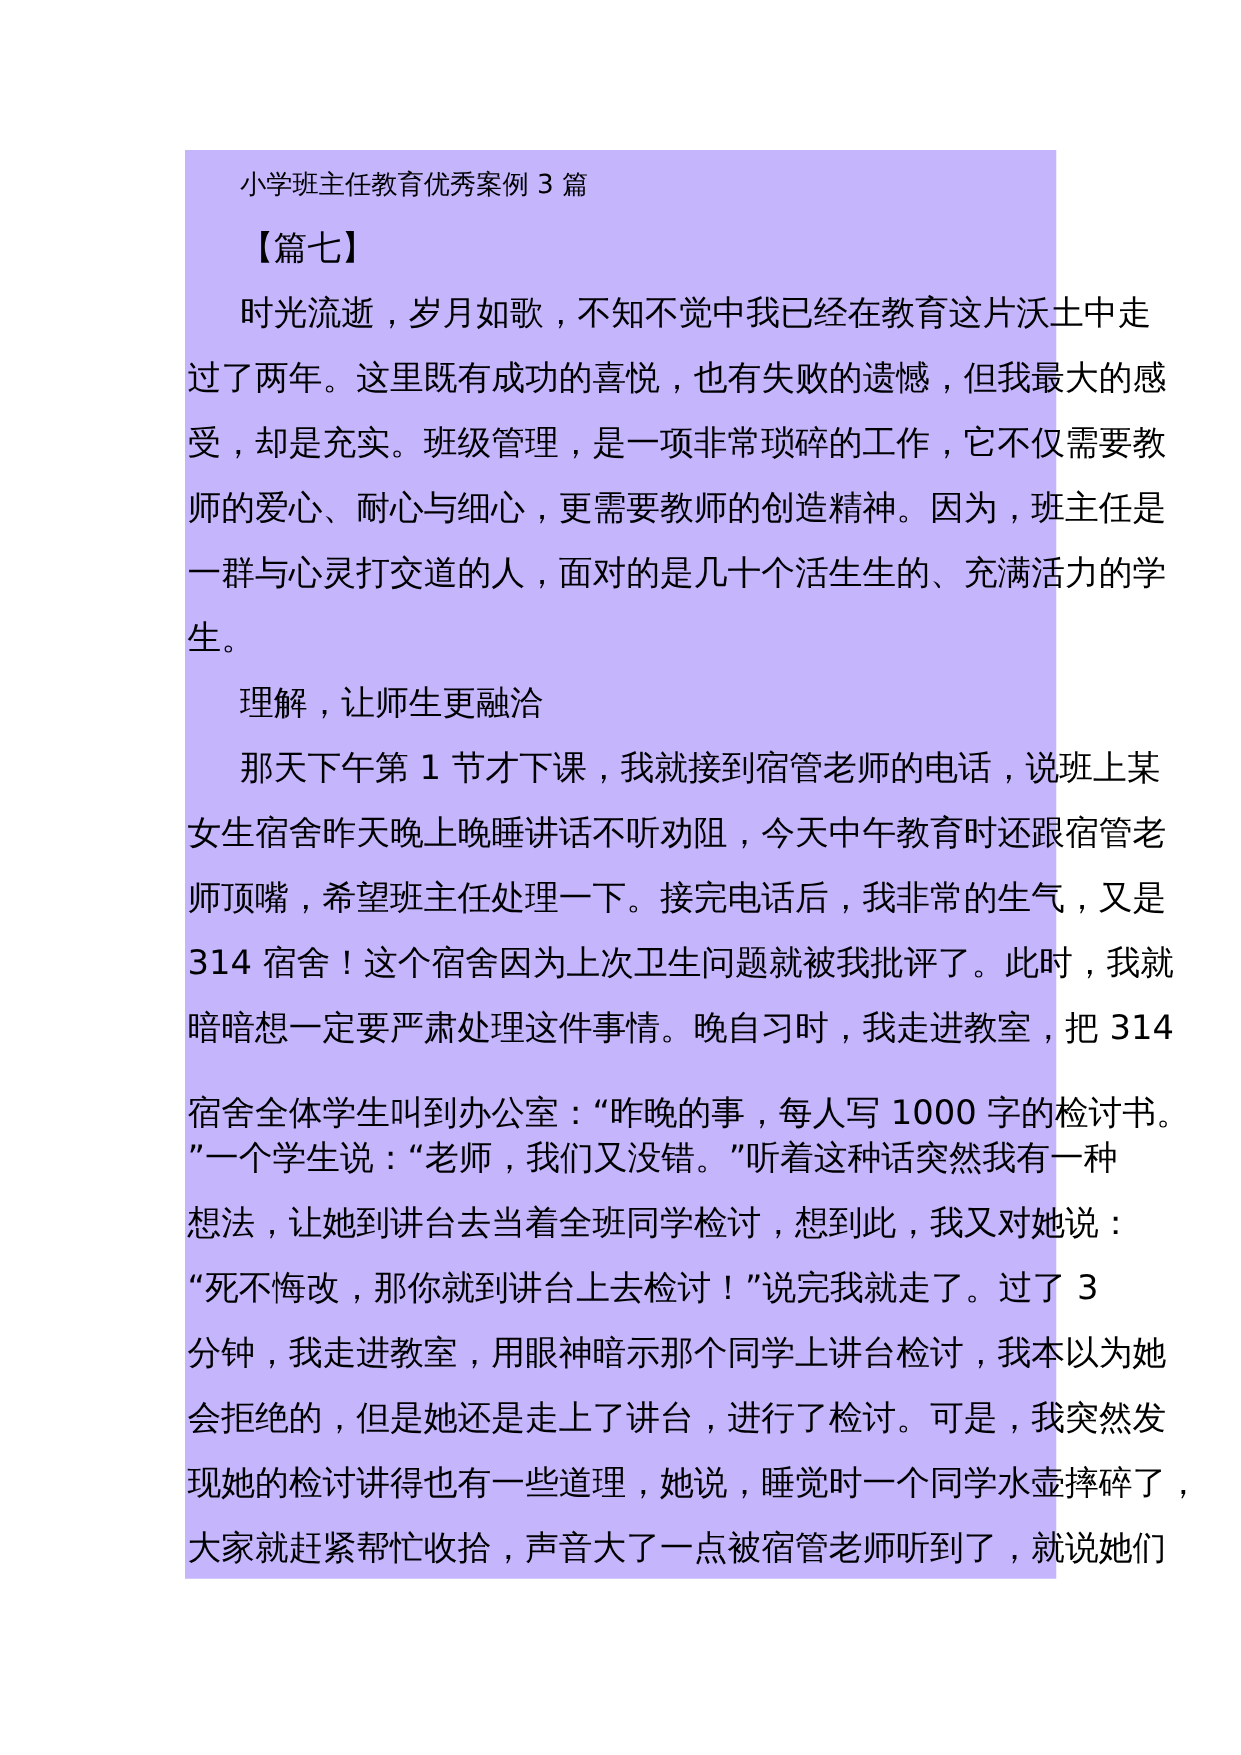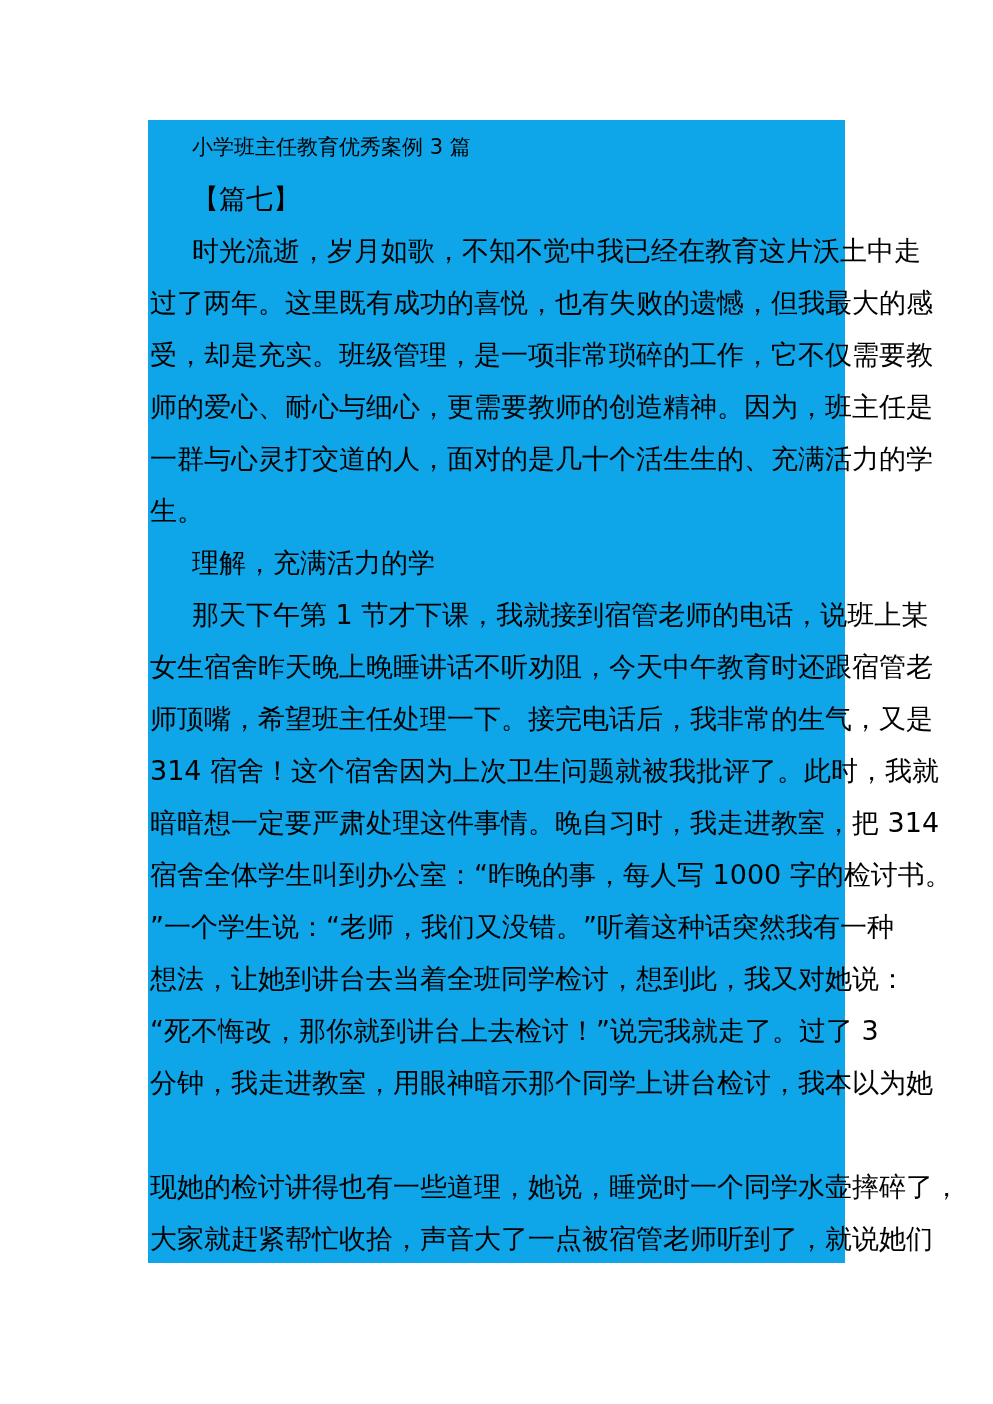--- a/index.html
+++ b/index.html
@@ -14,21 +14,21 @@
       overflow: hidden;
       font-family: "DejaVu Sans", "Liberation Sans", sans-serif;
       color: #000000;
     }
     .page-panel {
       position: absolute;
       left: 148px;
       top: 120px;
       width: 697px;
       height: 1143px;
-      background: #0ea5e9;
+      background: #c4b5fd;
     }
     .doc-line {
       position: absolute;
       left: 2px;
       height: 52px;
       line-height: 52px;
       font-size: 27px;
       white-space: nowrap;
       letter-spacing: 0px;
     }
@@ -47,27 +47,28 @@
   <div class="doc-line doc-title indent" style="top:1px;">小学班主任教育优秀案例 3 篇</div>
   <div class="doc-line" style="top:53px; left:44px;">【篇七】</div>
 
   <div class="doc-line indent" style="top:105px;">时光流逝，岁月如歌，不知不觉中我已经在教育这片沃土中走</div>
   <div class="doc-line" style="top:157px;">过了两年。这里既有成功的喜悦，也有失败的遗憾，但我最大的感</div>
   <div class="doc-line" style="top:209px;">受，却是充实。班级管理，是一项非常琐碎的工作，它不仅需要教</div>
   <div class="doc-line" style="top:261px;">师的爱心、耐心与细心，更需要教师的创造精神。因为，班主任是</div>
   <div class="doc-line" style="top:313px;">一群与心灵打交道的人，面对的是几十个活生生的、充满活力的学</div>
   <div class="doc-line" style="top:365px;">生。</div>
 
-  <div class="doc-line indent" style="top:417px;">理解，充满活力的学</div>
+  <div class="doc-line indent" style="top:417px;">理解，让师生更融洽</div>
 
   <div class="doc-line indent" style="top:469px;">那天下午第 1 节才下课，我就接到宿管老师的电话，说班上某</div>
   <div class="doc-line" style="top:521px;">女生宿舍昨天晚上晚睡讲话不听劝阻，今天中午教育时还跟宿管老</div>
   <div class="doc-line" style="top:573px;">师顶嘴，希望班主任处理一下。接完电话后，我非常的生气，又是</div>
   <div class="doc-line" style="top:625px;">314 宿舍！这个宿舍因为上次卫生问题就被我批评了。此时，我就</div>
   <div class="doc-line" style="top:677px;">暗暗想一定要严肃处理这件事情。晚自习时，我走进教室，把  314</div>
-  <div class="doc-line" style="top:729px;">宿舍全体学生叫到办公室：“昨晚的事，每人写 1000 字的检讨书。</div>
+  <div class="doc-line" style="top:745px;">宿舍全体学生叫到办公室：“昨晚的事，每人写 1000 字的检讨书。</div>
   <div class="doc-line" style="top:781px;">”一个学生说：“老师，我们又没错。”听着这种话突然我有一种</div>
   <div class="doc-line" style="top:833px;">想法，让她到讲台去当着全班同学检讨，想到此，我又对她说：</div>
   <div class="doc-line" style="top:885px;">“死不悔改，那你就到讲台上去检讨！”说完我就走了。过了 3</div>
   <div class="doc-line" style="top:937px;">分钟，我走进教室，用眼神暗示那个同学上讲台检讨，我本以为她</div>
+  <div class="doc-line" style="top:989px;">会拒绝的，但是她还是走上了讲台，进行了检讨。可是，我突然发</div>
   <div class="doc-line" style="top:1041px;">现她的检讨讲得也有一些道理，她说，睡觉时一个同学水壶摔碎了，</div>
   <div class="doc-line" style="top:1093px;text-align:center;">大家就赶紧帮忙收拾，声音大了一点被宿管老师听到了，就说她们</div>
 </div>
 
 </body></html>

